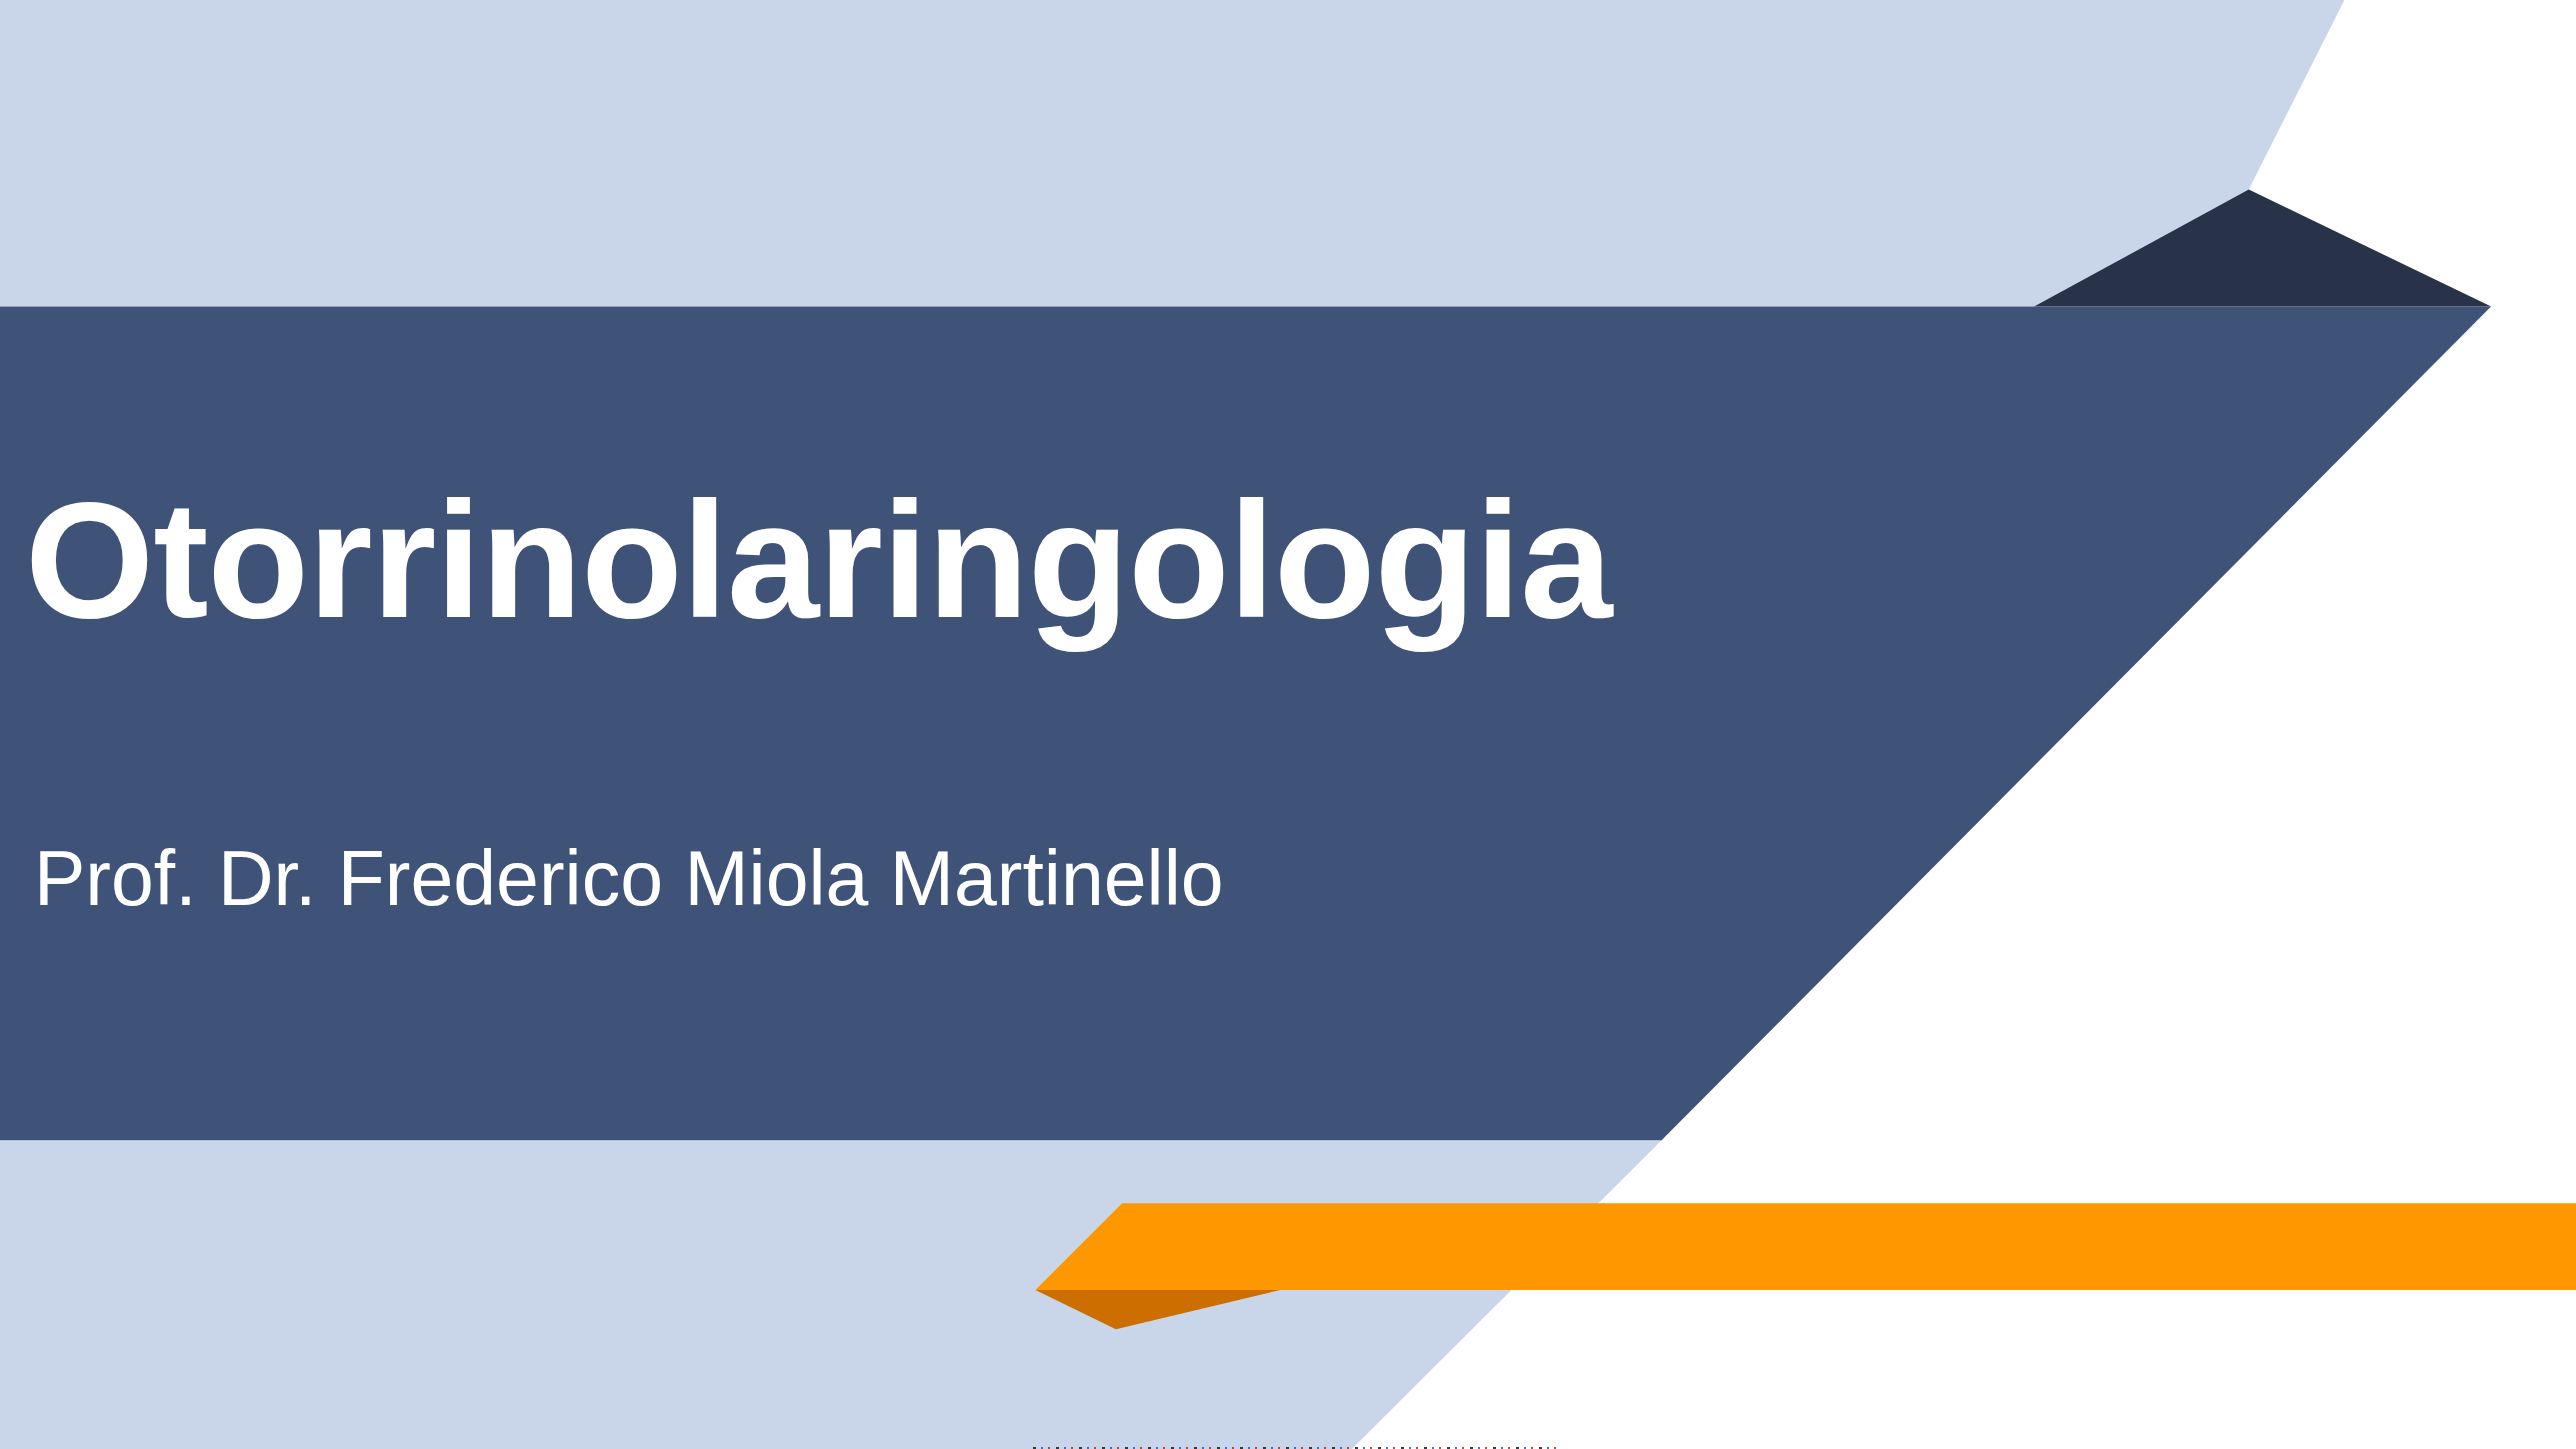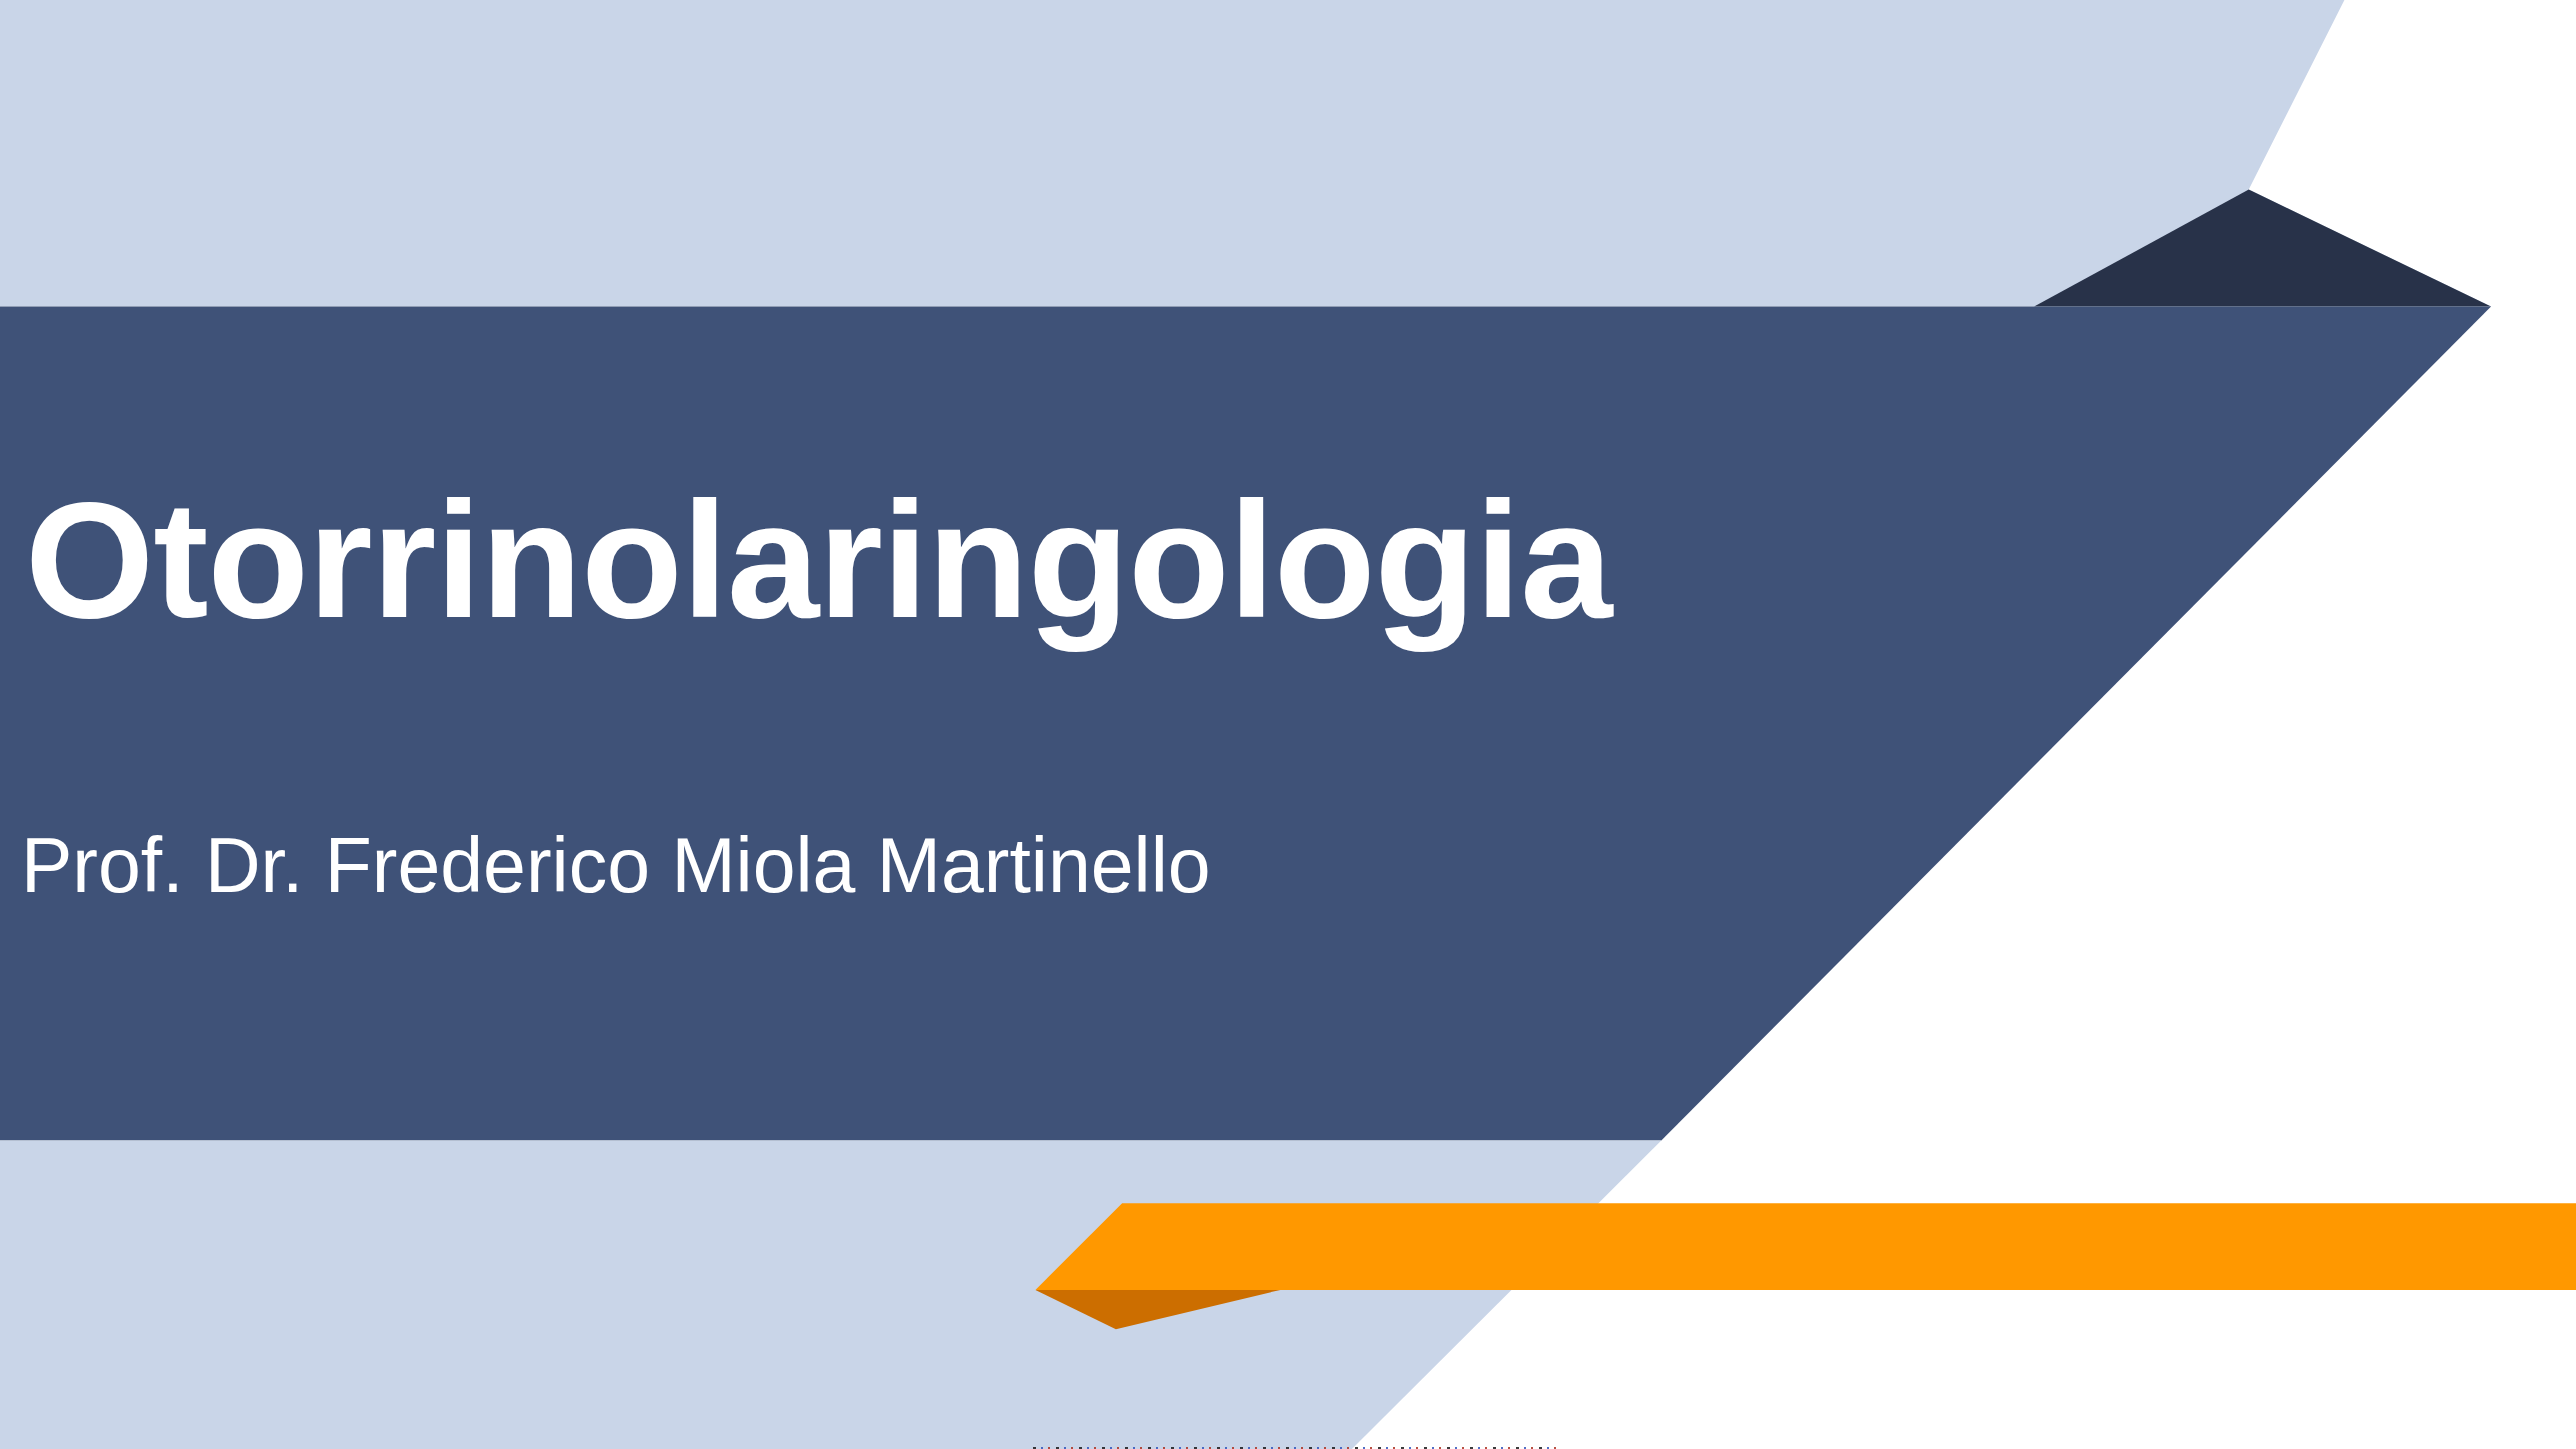--- a/index.html
+++ b/index.html
@@ -47,21 +47,21 @@
     letter-spacing: -0.9px;
     color: #ffffff;
     white-space: nowrap;
     pointer-events: auto;
   }
   #slide-subtitle {
     position: absolute;
     left: 18px;
     top: 824px;
     width: 1878px;
-    margin: 3px;
+    margin: 16px;
     font-family: "Liberation Sans", sans-serif;
     font-size: 77px;
     font-weight: normal;
     line-height: 1;
     color: #ffffff;
     white-space: nowrap;
     pointer-events: auto;
   }
   #bottom-edge-artifact {
     position: absolute;

